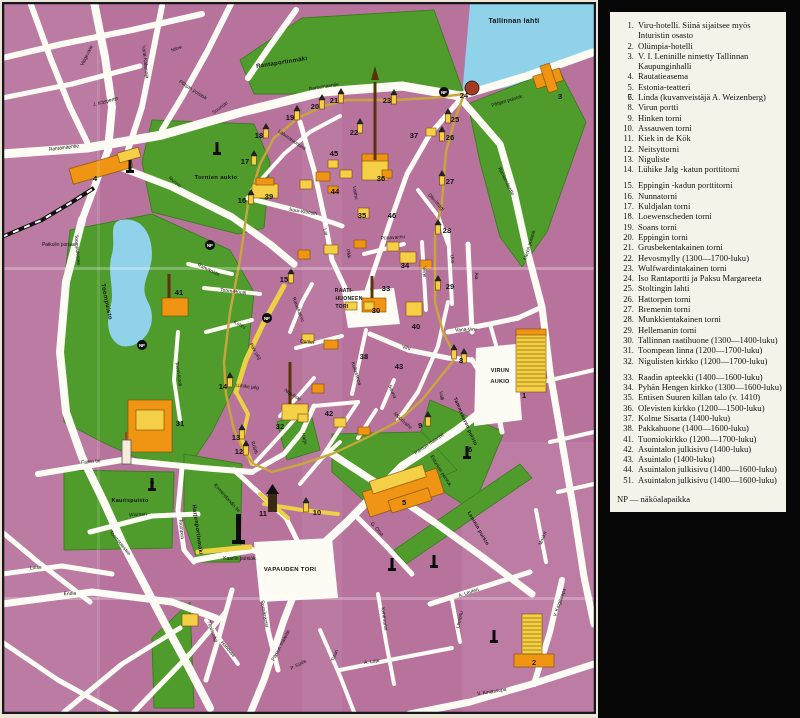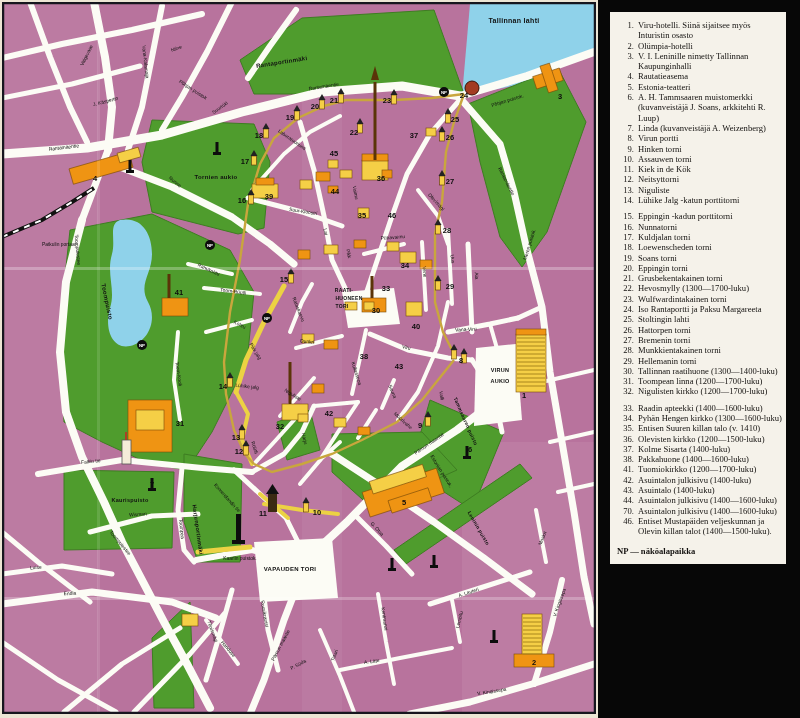--- a/index.html
+++ b/index.html
@@ -7,21 +7,21 @@
   #stage{position:relative;width:800px;height:718px;background:#050505;}
   #map-wrap{position:absolute;left:0;top:0;width:598px;height:718px;background:#ece5d4;}
   #map-wrap svg{position:absolute;left:2px;top:2px;}
   #legend-band{position:absolute;left:598px;top:0;width:202px;height:718px;background:#070707;}
   #legend-panel{position:absolute;left:12px;top:12px;width:176px;background:#f5f2ea;
     box-sizing:border-box;padding:8px 4px 8px 6px;color:#141210;
     font-family:"Liberation Serif",serif;font-size:8.6px;line-height:10.3px;}
   .li{position:relative;padding-left:22px;}
   .li .num{position:absolute;left:0;top:0;width:18px;text-align:right;}
   .li.gap{margin-bottom:6px;}
-  #np-note{margin-top:9px;padding-left:1px;font-weight:bold;}
+  #np-note{margin-top:9px;padding-left:1px;}
   .map-label{font-family:"Liberation Sans",sans-serif;fill:#111;}
   .map-label.area{font-weight:bold;letter-spacing:.3px;}
   .marker-num{font-family:"Liberation Sans",sans-serif;font-weight:bold;fill:#0c0c0c;}
 </style>
 </head>
 <body>
 
 <div id="stage">
   <div id="map-wrap">
     <svg width="594" height="712" viewBox="0 0 594 712">
@@ -405,21 +405,21 @@
       </svg>
   </div>
   <div id="legend-band">
     <div id="legend-panel">
       <div id="legend-list">
           <div class="li"><span class="num">1.</span><span> Viru-hotelli. Siinä sijaitsee myös Inturistin osasto</span></div>
           <div class="li"><span class="num">2.</span><span> Olümpia-hotelli</span></div>
           <div class="li"><span class="num">3.</span><span> V. I. Leninille nimetty Tallinnan Kaupunginhalli</span></div>
           <div class="li"><span class="num">4.</span><span> Rautatieasema</span></div>
           <div class="li"><span class="num">5.</span><span> Estonia-teatteri</span></div>
-          <div class="li"><span class="num">6.</span><span> A. H. Tammsaaren muistomerkki (kuvanveistäjä J. Soans, arkkitehti R. Luup)</span></div>
+          <div class="li"><span class="num">6.</span></div>
           <div class="li"><span class="num">7.</span><span> Linda (kuvanveistäjä A. Weizenberg)</span></div>
           <div class="li"><span class="num">8.</span><span> Virun portti</span></div>
           <div class="li"><span class="num">9.</span><span> Hinken torni</span></div>
           <div class="li"><span class="num">10.</span><span> Assauwen torni</span></div>
           <div class="li"><span class="num">11.</span><span> Kiek in de Kök</span></div>
           <div class="li"><span class="num">12.</span><span> Neitsyttorni</span></div>
           <div class="li"><span class="num">13.</span><span> Niguliste</span></div>
           <div class="li gap"><span class="num">14.</span><span> Lühike Jalg -katun porttitorni</span></div>
           <div class="li"><span class="num">15.</span><span> Eppingin -kadun porttitorni</span></div>
           <div class="li"><span class="num">16.</span><span> Nunnatorni</span></div>
@@ -442,19 +442,18 @@
           <div class="li"><span class="num">33.</span><span> Raadin apteekki (1400—1600-luku)</span></div>
           <div class="li"><span class="num">34.</span><span> Pyhän Hengen kirkko (1300—1600-luku)</span></div>
           <div class="li"><span class="num">35.</span><span> Entisen Suuren killan talo (v. 1410)</span></div>
           <div class="li"><span class="num">36.</span><span> Olevisten kirkko (1200—1500-luku)</span></div>
           <div class="li"><span class="num">37.</span><span> Kolme Sisarta (1400-luku)</span></div>
           <div class="li"><span class="num">38.</span><span> Pakkahuone (1400—1600-luku)</span></div>
           <div class="li"><span class="num">41.</span><span> Tuomiokirkko (1200—1700-luku)</span></div>
           <div class="li"><span class="num">42.</span><span> Asuintalon julkisivu (1400-luku)</span></div>
           <div class="li"><span class="num">43.</span><span> Asuintalo (1400-luku)</span></div>
           <div class="li"><span class="num">44.</span><span> Asuintalon julkisivu (1400—1600-luku)</span></div>
-          <div class="li"><span class="num">70.</span><span> Asuintalon julkisivu (1400—1600-luku)</span></div>
-          <div class="li"><span class="num">46.</span><span> Entiset Mustapäiden veljeskunnan ja Olevin killan talot (1400—1500-luku).</span></div>
+          <div class="li"><span class="num">51.</span><span> Asuintalon julkisivu (1400—1600-luku)</span></div>
         </div>
       <div id="np-note">NP — näköalapaikka</div>
     </div>
   </div>
 </div>
 
 </body></html>

